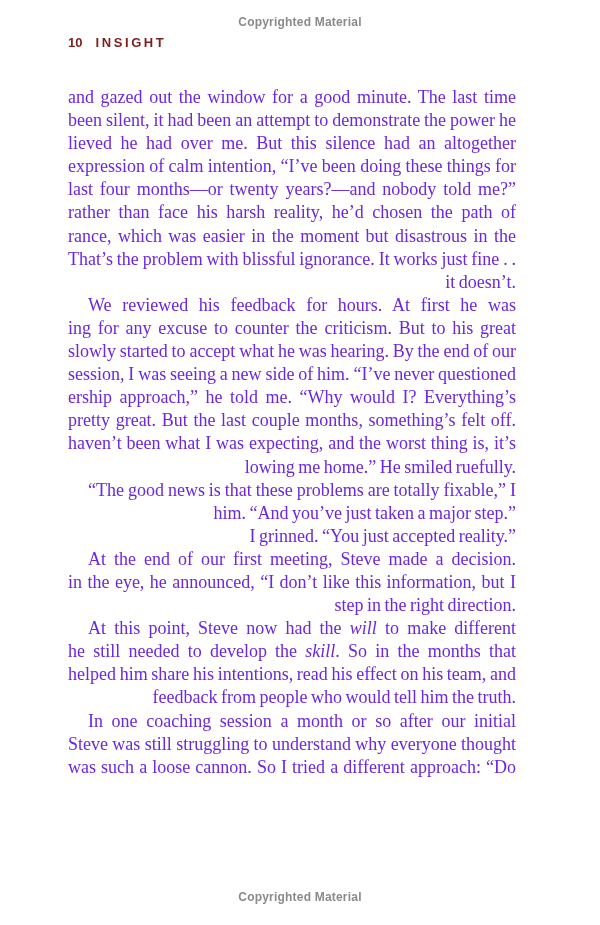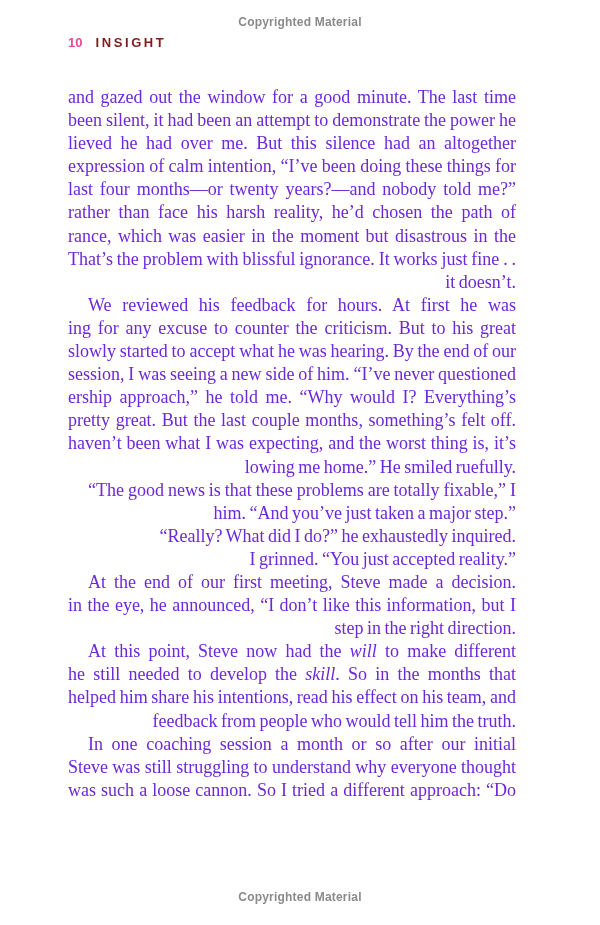--- a/index.html
+++ b/index.html
@@ -32,21 +32,21 @@
   .copyright.bottom { top: 890px; }
   .page-header {
     position: absolute;
     left: 68px;
     top: 35px;
     font-family: "Liberation Sans", sans-serif;
     font-size: 13px;
   }
   .page-number {
     font-weight: 700;
-    color: #ec4899;
+    color: #7f1d1d;
   }
   .running-head {
     margin-left: 13px;
     font-weight: 700;
     color: #7f1d1d;
     letter-spacing: 2.6px;
   }
   .body-text {
     position: absolute;
     left: 68px;
@@ -107,23 +107,20 @@
         <div class="line j">ership approach,” he told me. “Why would I? Everything’s always been</div>
         <div class="line j">pretty great. But the last couple months, something’s felt off. Results</div>
         <div class="line j">haven’t been what I was expecting, and the worst thing is, it’s been fol-</div>
         <div class="line">lowing me home.” He smiled ruefully.</div>
       </div>
       <div class="paragraph">
         <div class="line j first">“The good news is that these problems are totally fixable,” I told</div>
         <div class="line">him. “And you’ve just taken a major step.”</div>
       </div>
       <div class="paragraph">
-        <div class="line first">“Really? What did I do?” he exhaustedly inquired.</div>
-      </div>
-      <div class="paragraph">
         <div class="line first">I grinned. “You just accepted reality.”</div>
       </div>
       <div class="paragraph">
         <div class="line j first">At the end of our first meeting, Steve made a decision. Looking me</div>
         <div class="line j">in the eye, he announced, “I don’t like this information, but I accept</div>
         <div class="line">step in the right direction.</div>
       </div>
       <div class="paragraph">
         <div class="line j first">At this point, Steve now had the <em>will</em> to make different choices, but</div>
         <div class="line j">he still needed to develop the <em>skill</em>. So in the months that followed, I</div>

